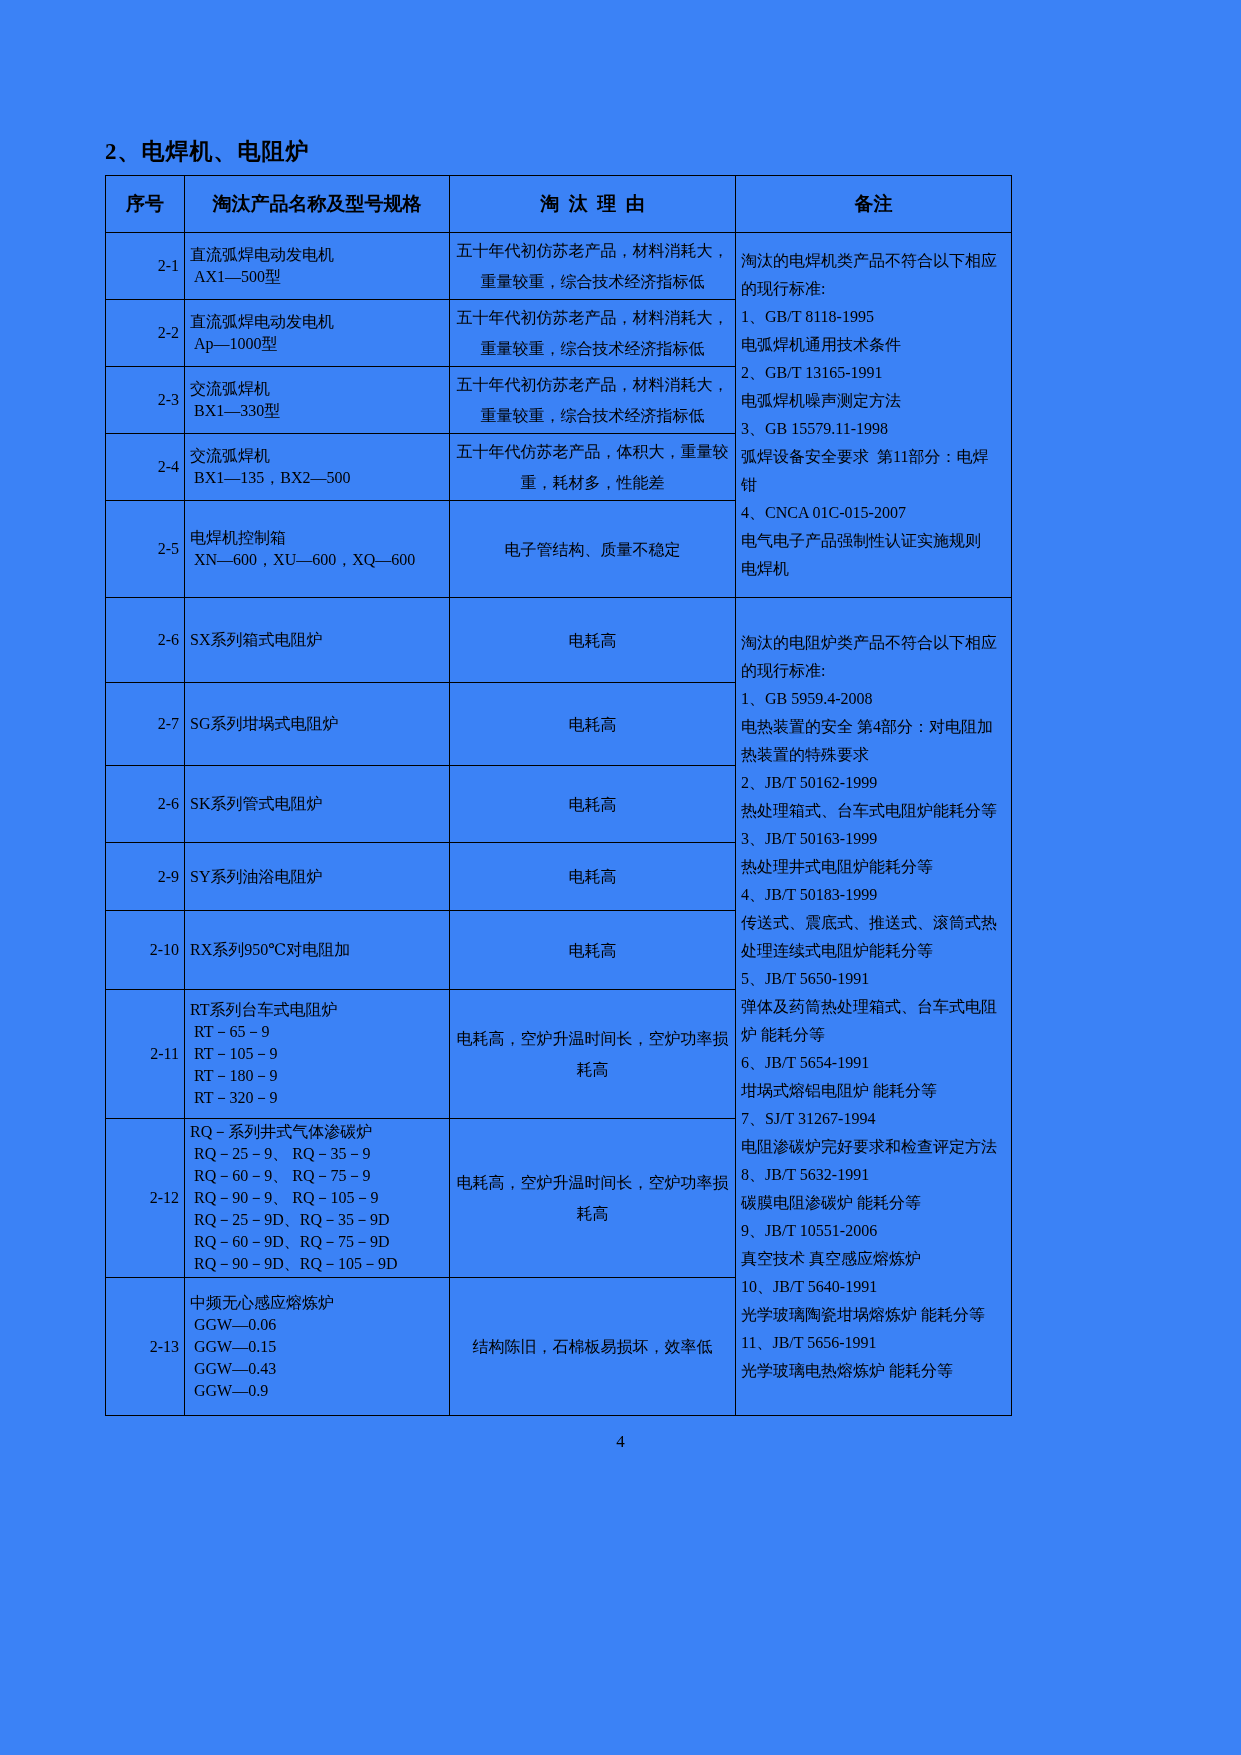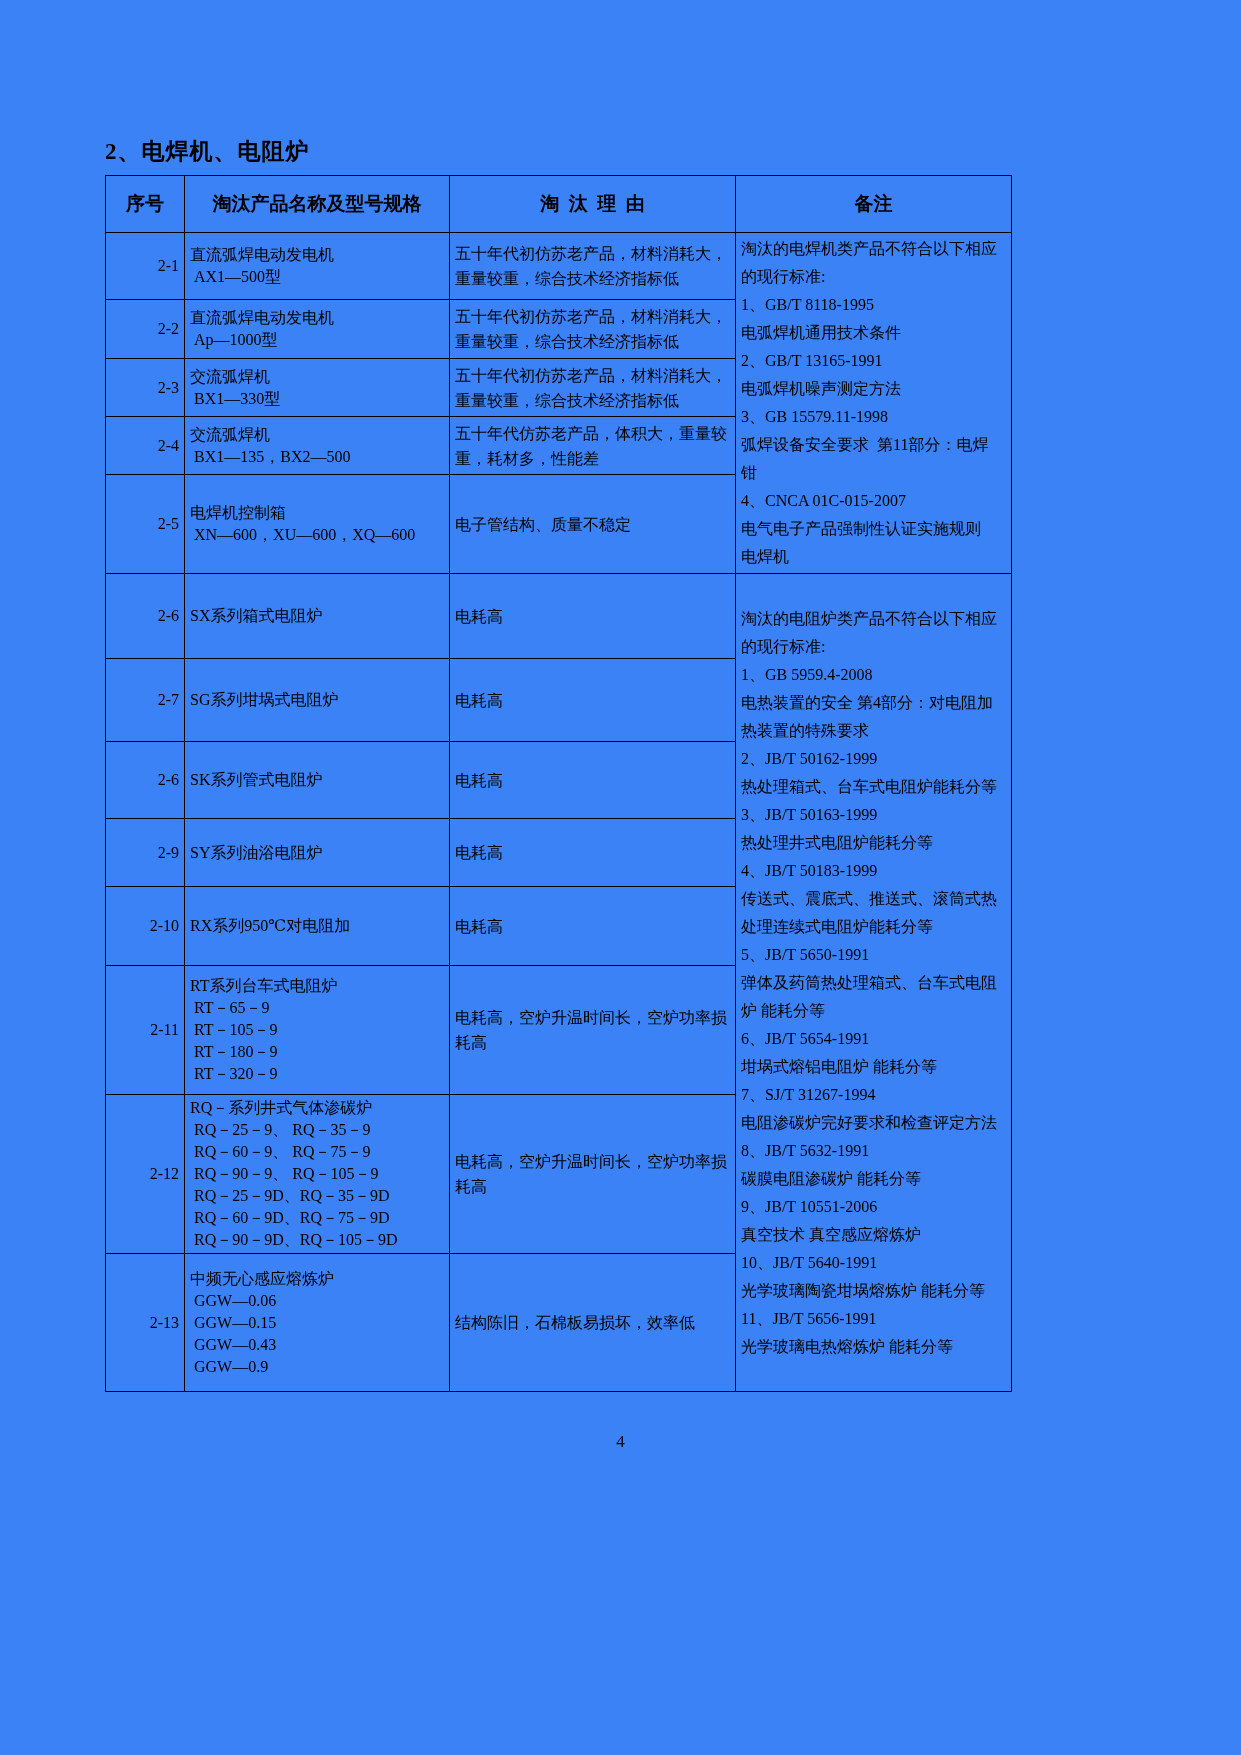--- a/index.html
+++ b/index.html
@@ -35,21 +35,21 @@
     vertical-align:middle;
     overflow:hidden;
   }
   table.main th {
     font-size:19px; font-weight:bold; text-align:center;
     height:52px;
   }
   .th-reason { white-space:pre; }
   .c-id { text-align:right; }
   .c-prod { white-space:pre-wrap; line-height:22px; }
-  .c-reason { line-height:25px; }
+  .c-reason { line-height:31px;text-align:center; }
   .c-remarks {
     white-space:pre-wrap;
     vertical-align:top;
     line-height:28px;
     padding:3px 5px;
   }
   .page-num {
     position:absolute; top:1432px; left:0;
     width:100%; text-align:center;
     font-size:17px;

